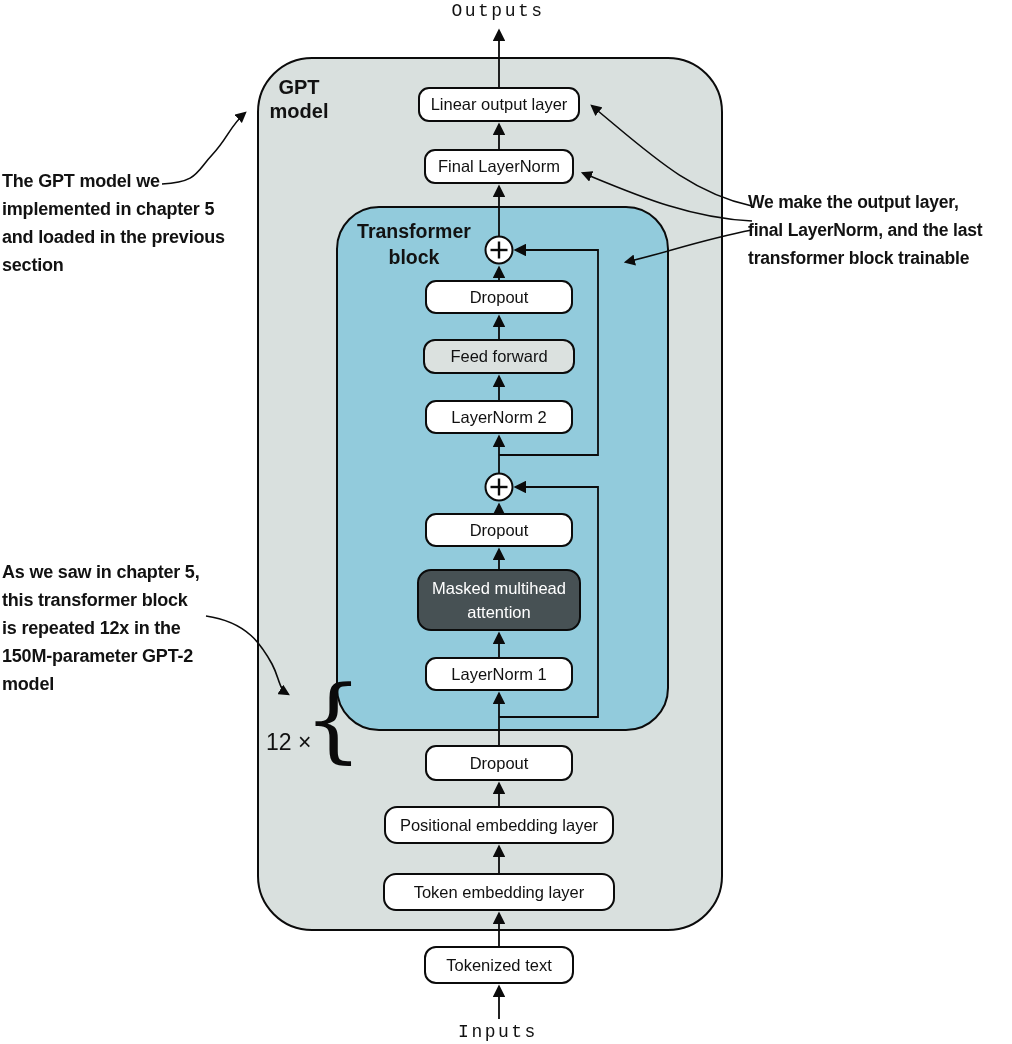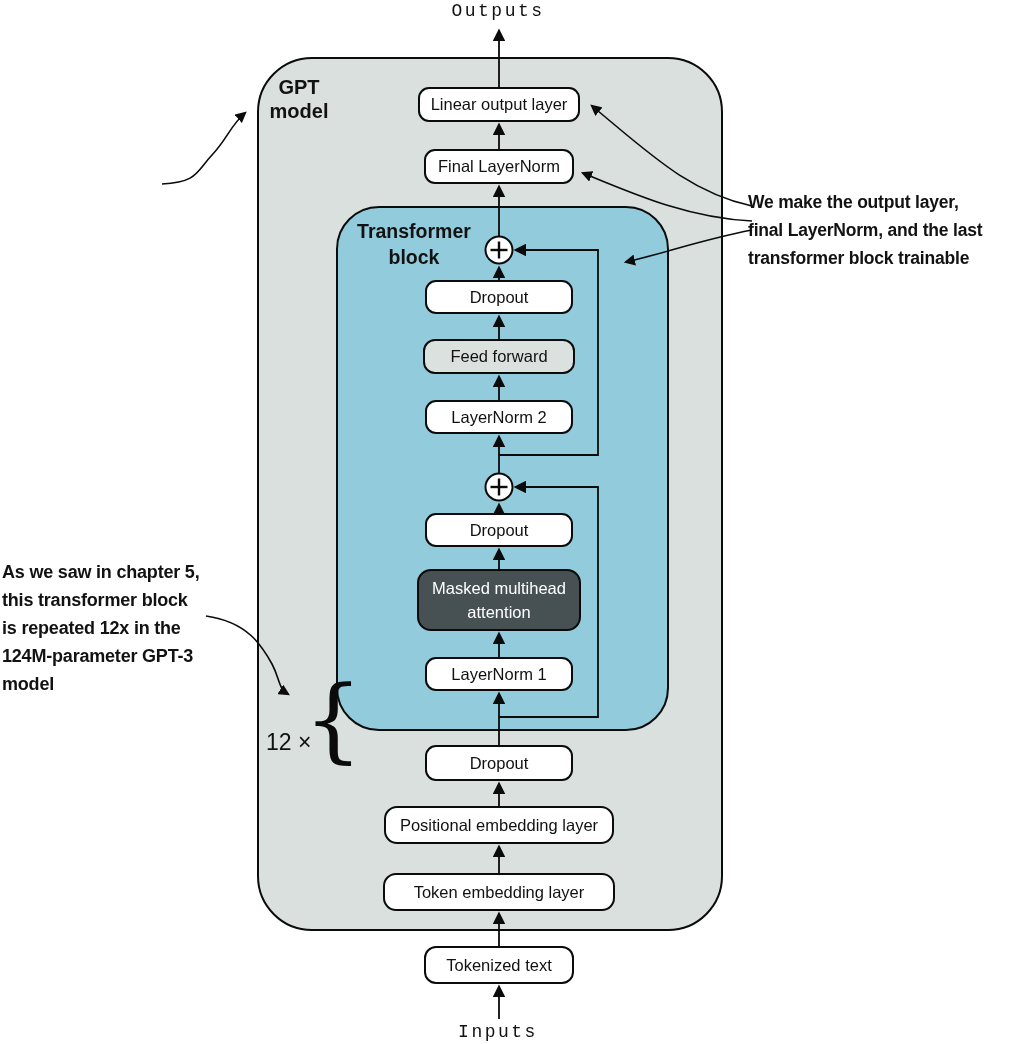--- a/index.html
+++ b/index.html
@@ -125,24 +125,28 @@
     <text class="repeatLabel" x="266" y="750">12 ×</text>
     <text class="braceGlyph" x="304" y="751">{</text>
 
     <path class="curve" d="M 162 184 C 198 182 196 172 212 155 C 228 138 230 126 245 113" marker-end="url(#arr)"></path>
     <path class="curve" d="M 206 616 C 248 622 262 646 272 664 C 280 679 278 688 288 694" marker-end="url(#arr)"></path>
     <path class="curve" d="M 752 206 C 688 192 648 152 592 106" marker-end="url(#arr)"></path>
     <path class="curve" d="M 752 221 C 688 218 634 194 583 173" marker-end="url(#arr)"></path>
     <path class="curve" d="M 752 230 C 700 240 662 254 626 262" marker-end="url(#arr)"></path>
   </svg>
 
+  <div class="note" style="left:2px;top:167px;width:268px;">The GPT model we
+implemented in chapter 5
+and loaded in the previous
+section</div>
 
   <div class="note" style="left:2px;top:558px;width:262px;">As we saw in chapter 5,
 this transformer block
 is repeated 12x in the
-124M-parameter GPT-3
+150M-parameter GPT-2
 model</div>
 
   <div class="note" style="left:748px;top:188px;width:266px;font-size:17.5px;">We make the output layer,
 final LayerNorm, and the last
 transformer block trainable</div>
 
 </div>
 
 </body></html>

